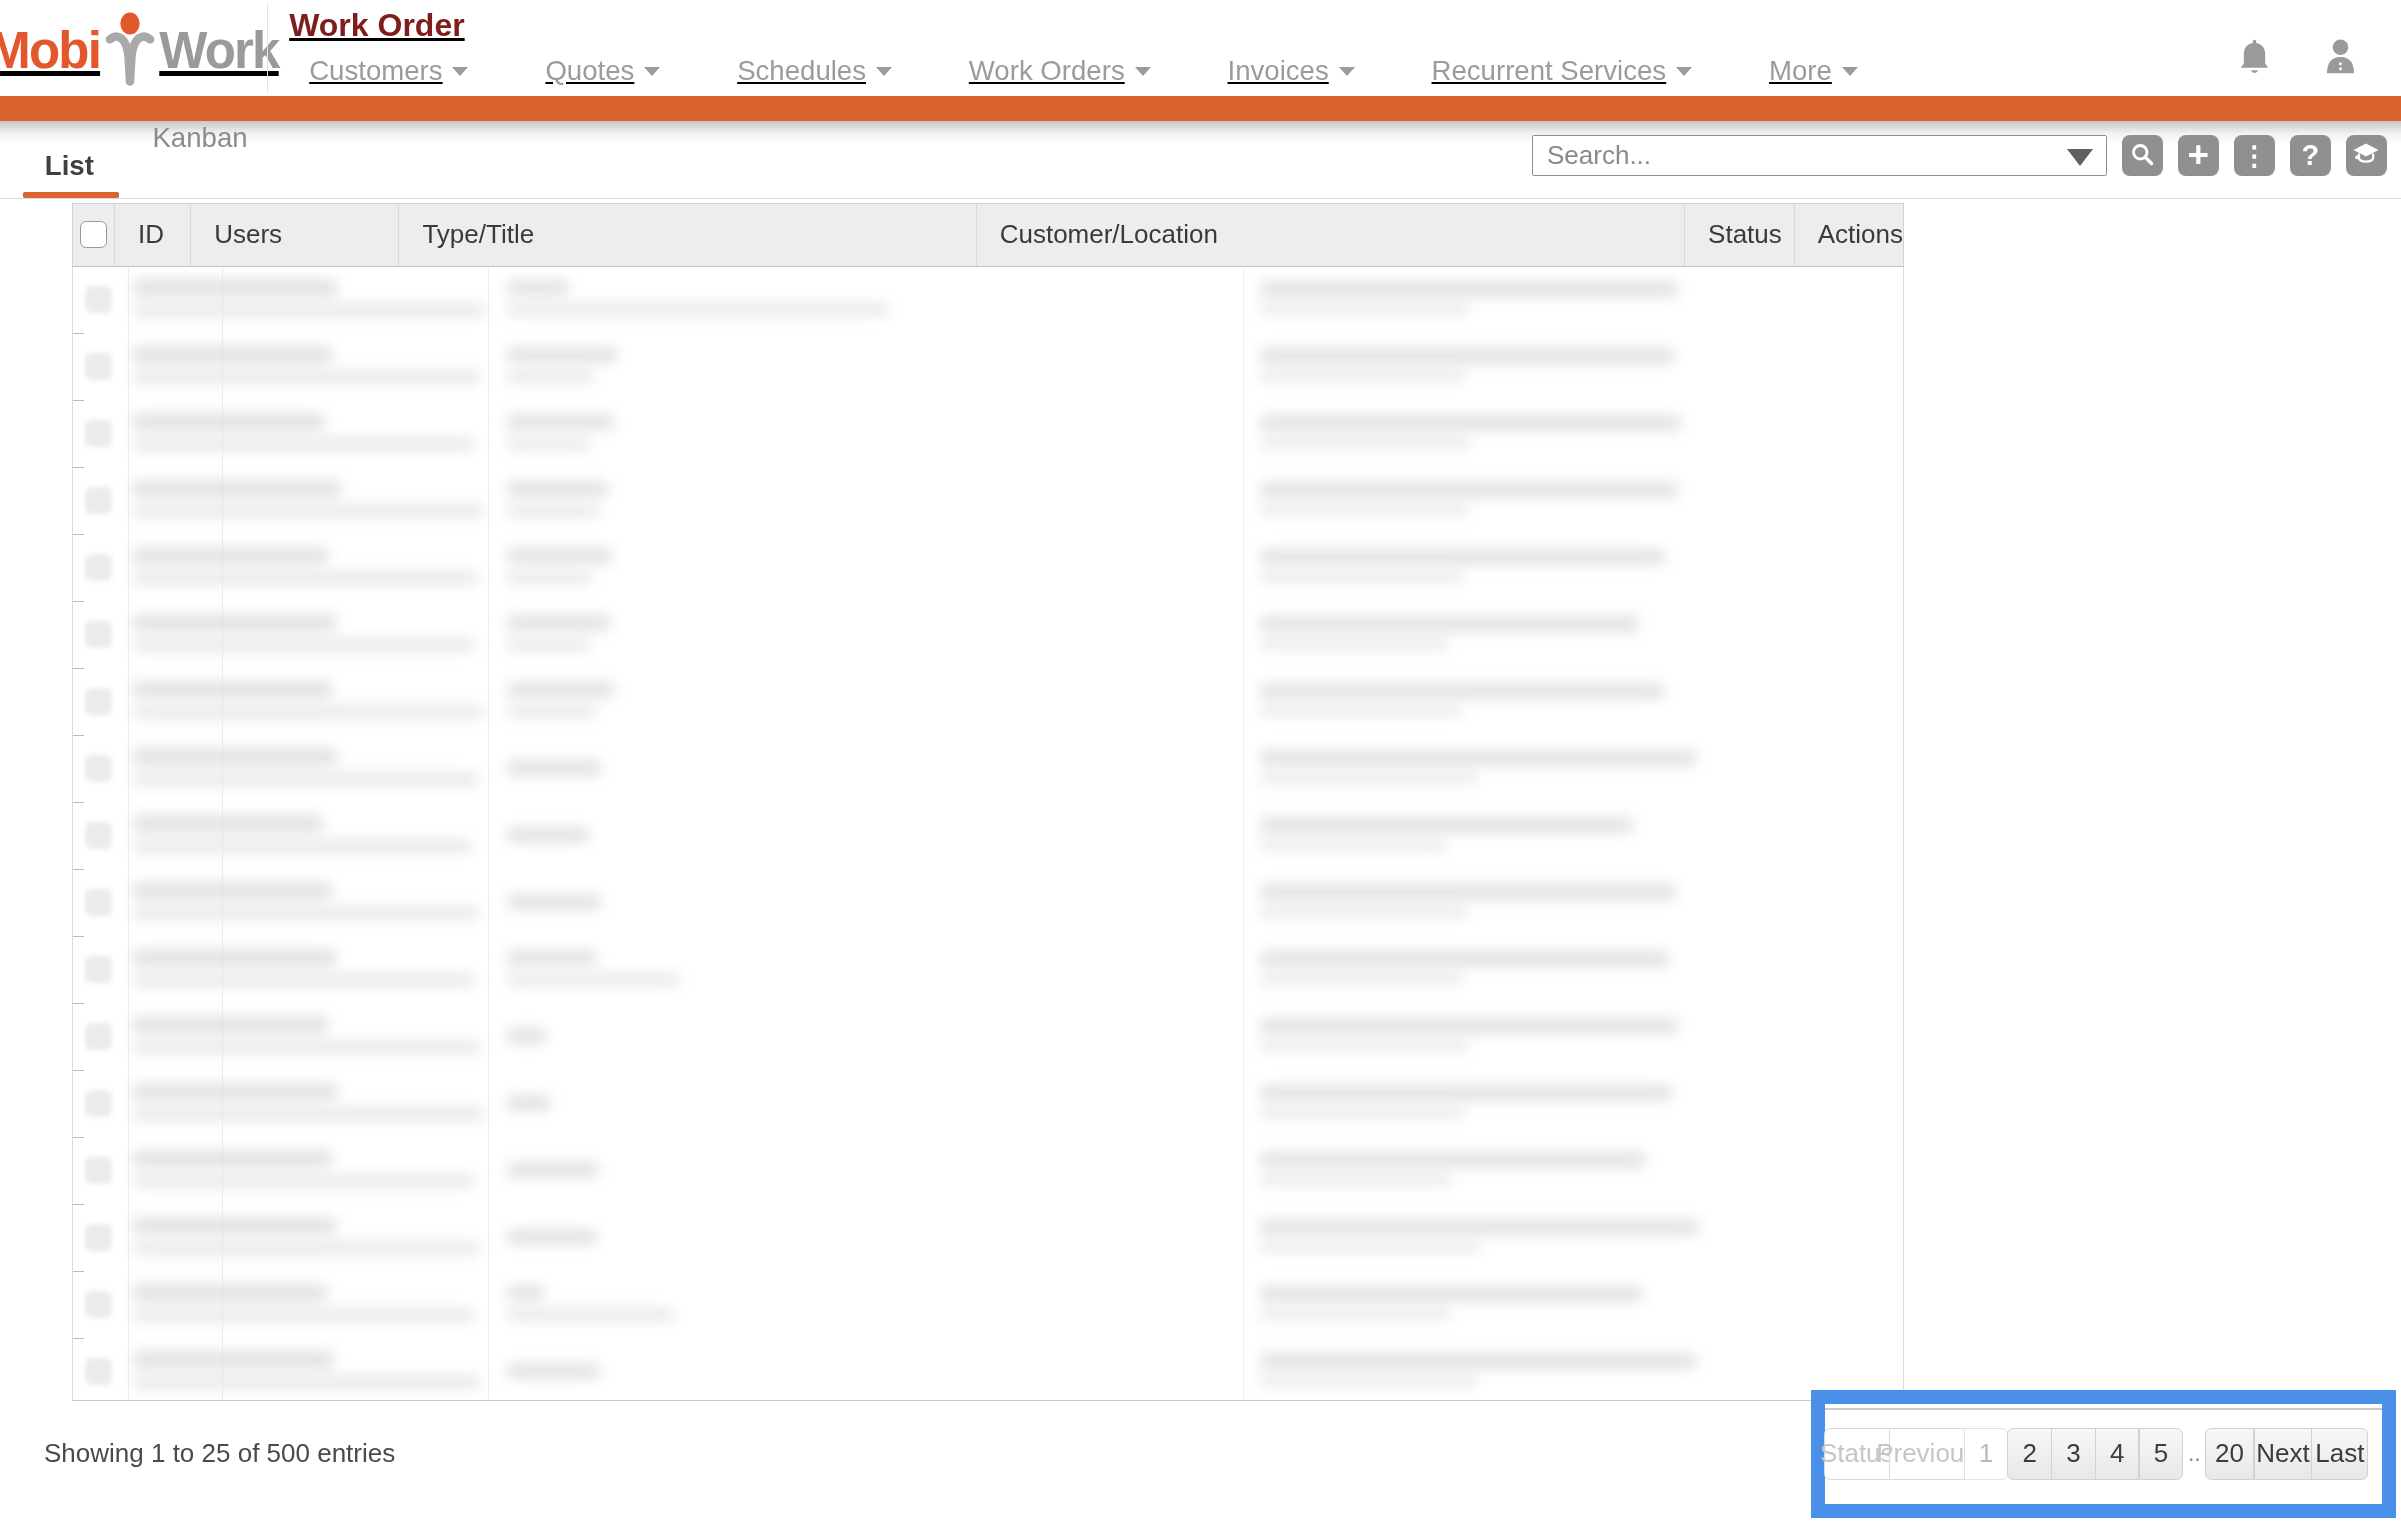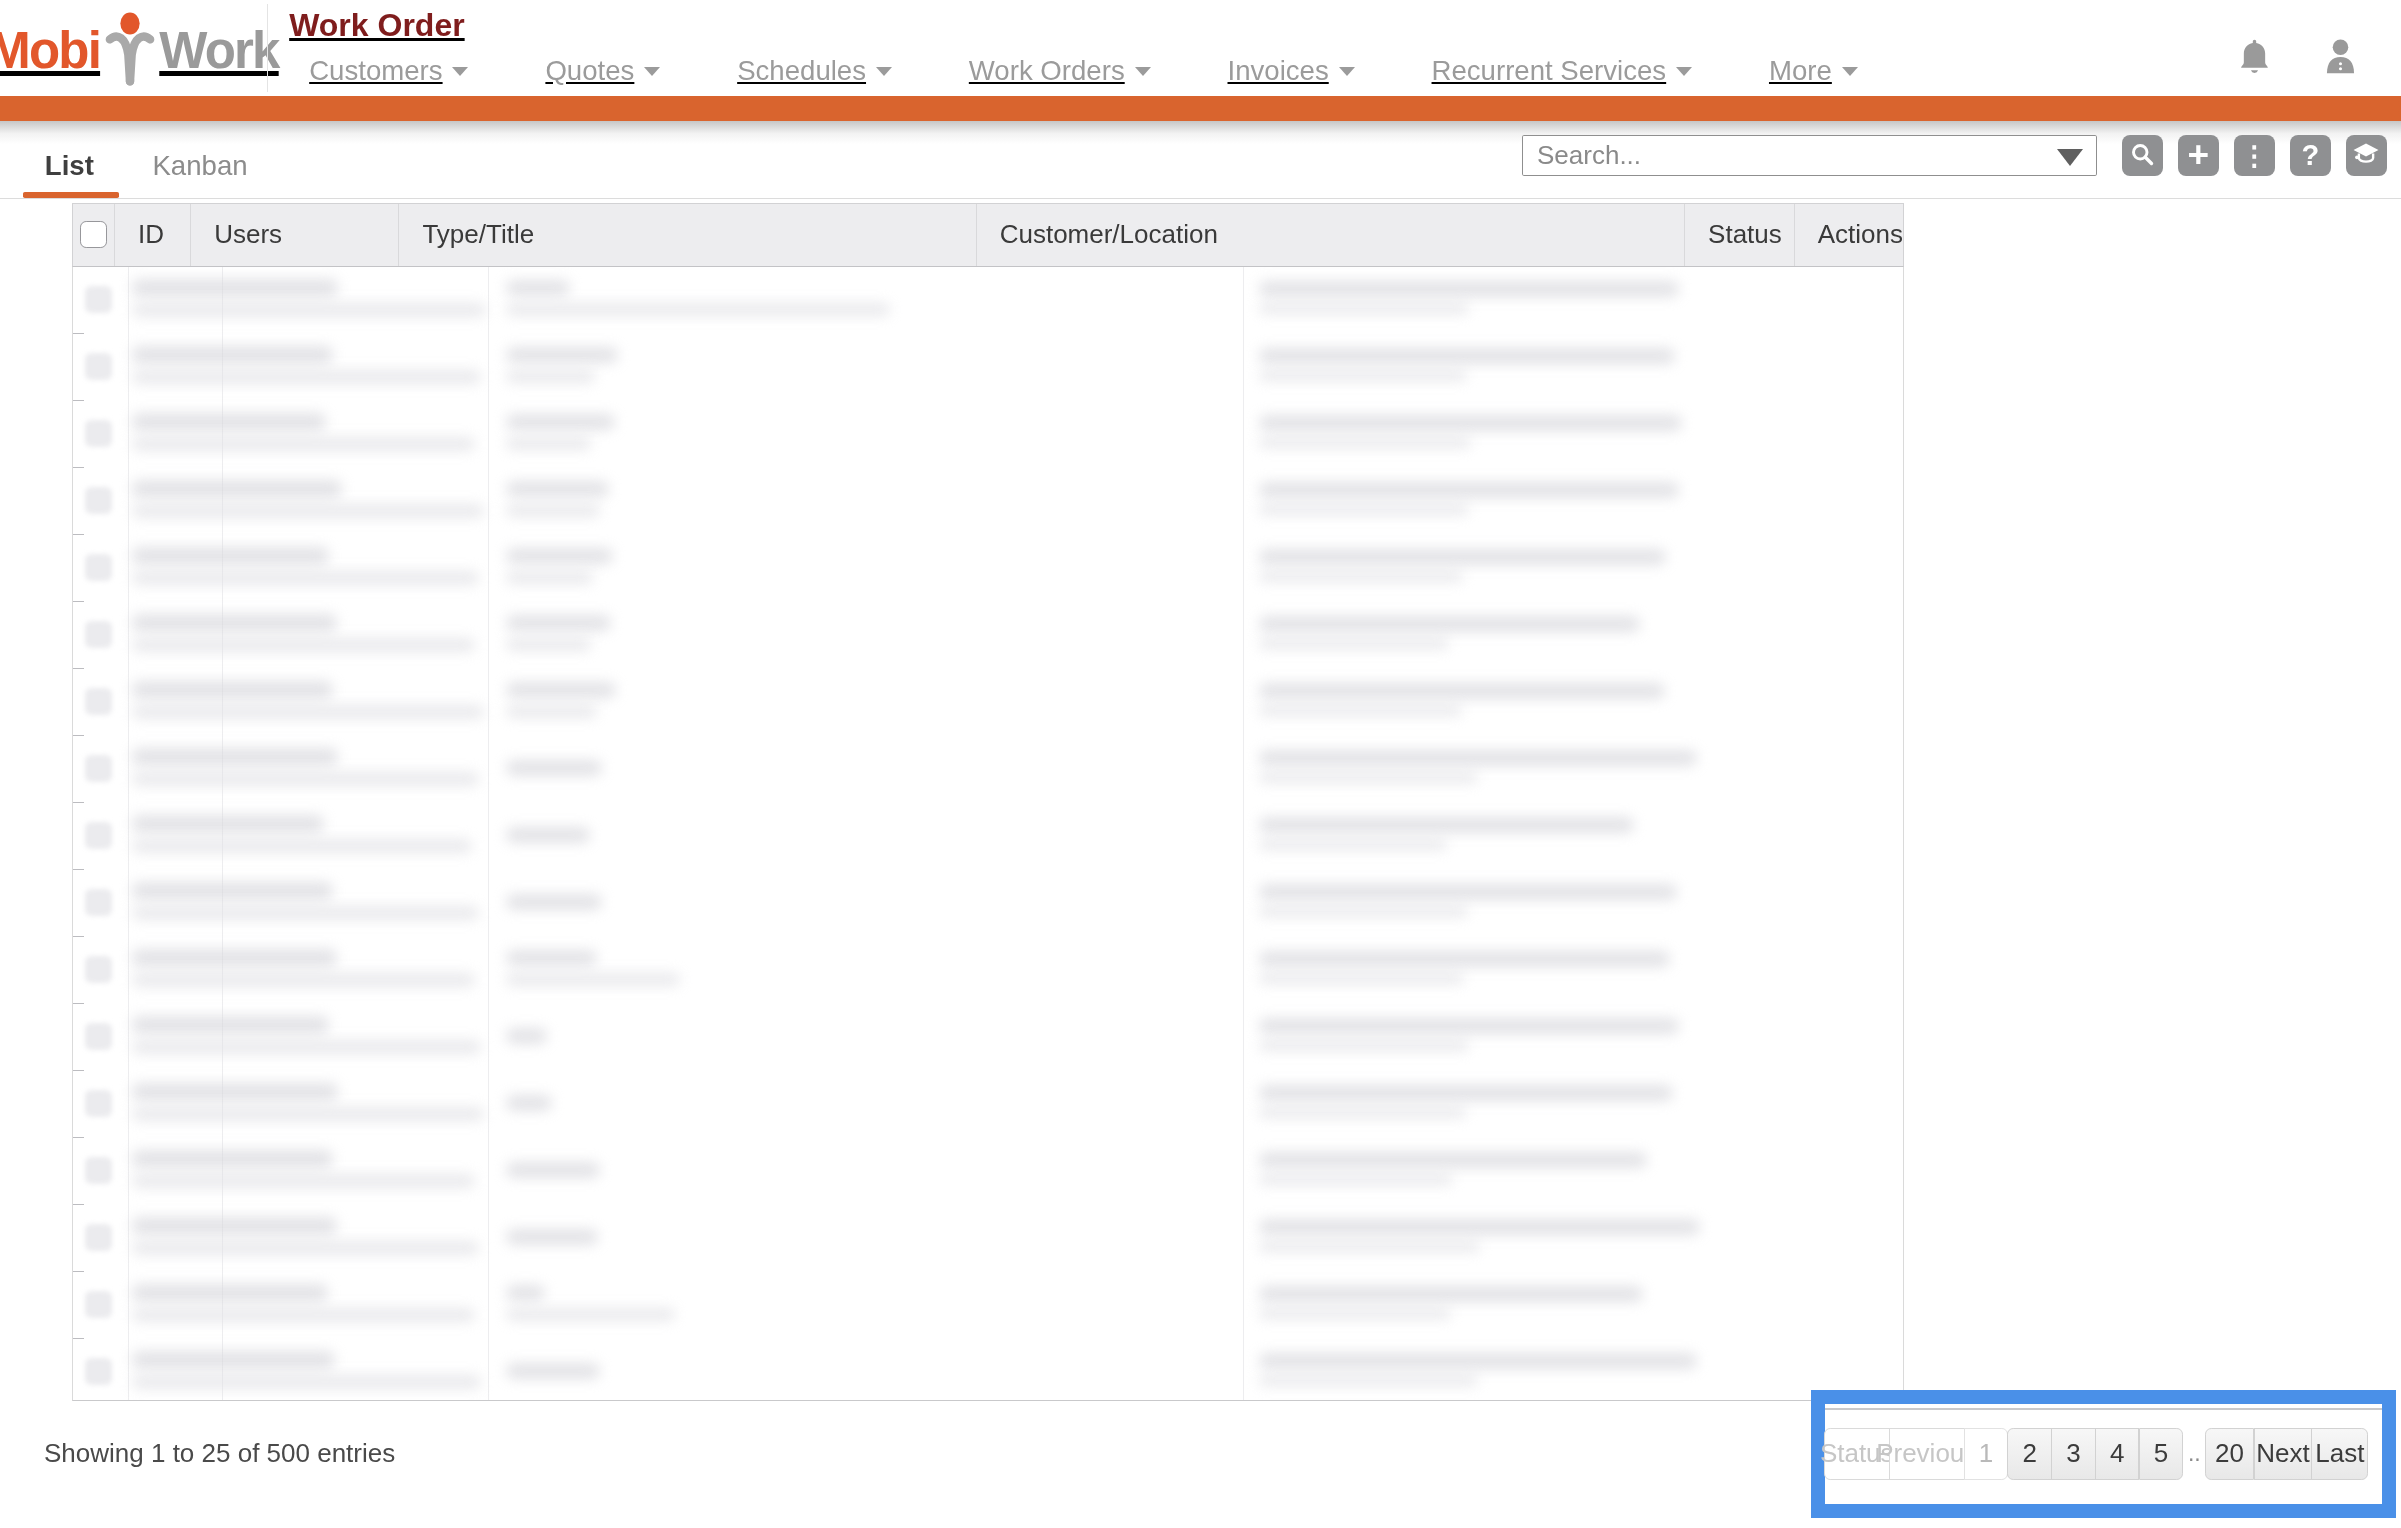--- a/index.html
+++ b/index.html
@@ -19,24 +19,24 @@
   .header-icons { position:absolute; right:39px; top:36px; display:flex; gap:44px; align-items:center; }
 
   
   .orange-bar { height:25px; background:#d9642e; }
 
   
   .toolbar { position:relative; height:78px; background:linear-gradient(to bottom,#c6c6c6 0,#f2f2f2 12.5px,#ffffff 23px);
              border-bottom:0.9px solid #dcdcdc; display:flex; align-items:center; padding:0 14.2px 0 43px; }
   .tabs { display:flex; gap:55px; align-self:flex-end; }
   .tab { font-size:27.6px; color:#8c8c8c; padding:0 1.8px 16px 1.8px; position:relative; cursor:pointer; }
-  .tab.active { color:#3f3f3f; font-weight:bold; }
+  .tab.active { color:#3f3f3f; font-weight:bold;margin-top:28px; }
   .tab.active::after { content:""; position:absolute; left:-19.6px; right:-23px; bottom:0; height:6.2px; background:#d9642e; border-radius:1.8px; }
   .toolbar-right { margin-left:auto; display:flex; align-items:center; gap:15px; margin-top:-7.1px; }
-  .search-wrap { position:relative; margin-right:10px; }
+  .search-wrap { position:relative; margin-right:0; }
   .search-input { width:575px; height:41px; border:1.8px solid #8f8f8f; border-radius:1.8px; font-size:26px; color:#444;
                   padding:0 53px 0 14.2px; font-family:"Liberation Sans",sans-serif; outline:none; }
   .search-input::placeholder { color:#8a8a8a; }
   .search-caret { position:absolute; right:14.2px; top:13.3px; width:0; height:0;
                   border-left:13.3px solid transparent; border-right:13.3px solid transparent; border-top:17px solid #5f5f5f; }
   .icon-btn { width:41px; height:41px; background:#8f9092; border-radius:8px; display:flex; align-items:center; justify-content:center;
               color:#fff; cursor:pointer; border:none; }
   .glyph-plus { font-size:37px; font-weight:bold; line-height:1; margin-top:-3.6px; }
   .glyph-kebab { font-size:27px; font-weight:bold; line-height:0.62; letter-spacing:0; }
   .glyph-q { font-size:29px; font-weight:bold; }

